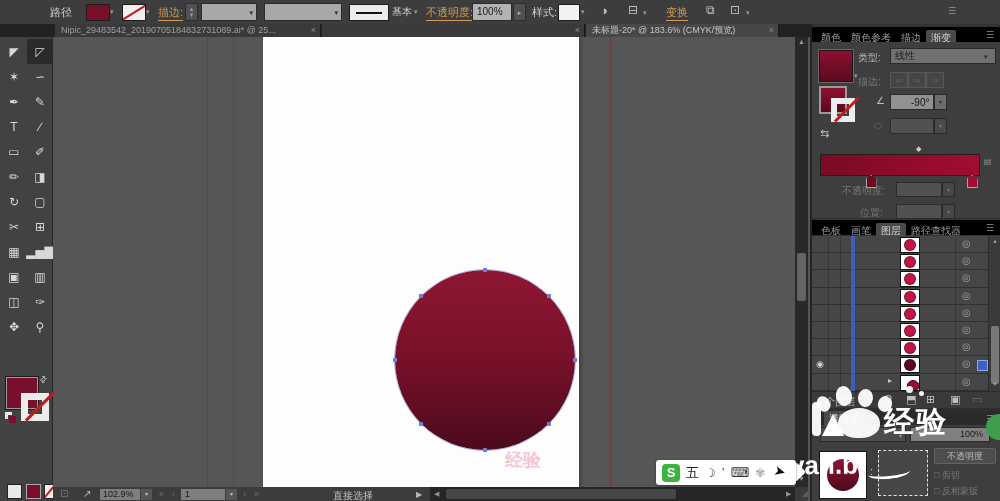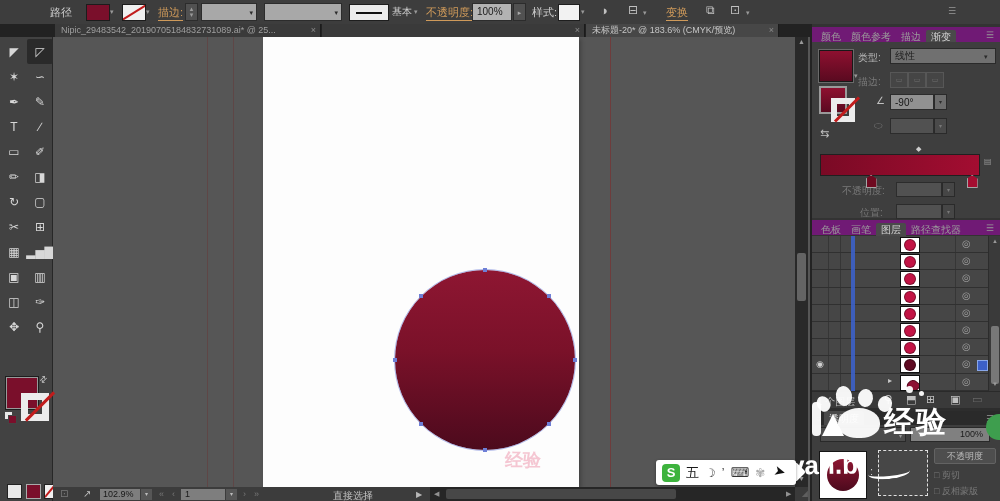--- a/index.html
+++ b/index.html
@@ -6,21 +6,21 @@
   #app{position:relative;width:1000px;height:501px;overflow:hidden;
        font-family:"Liberation Sans","DejaVu Sans",sans-serif;
        background:#565656;user-select:none;}
   .a{position:absolute;}
   .lbl{color:#cfcfcf;font-size:11px;white-space:nowrap;}
   .orange{color:#cf9a5a;border-bottom:1px solid #cf9a5a;font-size:11px;white-space:nowrap;}
   .caret{color:#9a9a9a;font-size:7px;}
   .icon{color:#c0c0c0;font-size:12px;line-height:1;}
   .dim{color:#787878;}
   .fieldL{background:#a8a8a8;border:1px solid #2c2c2c;box-sizing:border-box;}
-  .fieldM{background:#8f8f8f;border:1px solid #2c2c2c;box-sizing:border-box;color:#161616;font-size:10px;line-height:15px;padding-left:4px;}
+  .fieldM{background:#8f8f8f;border:1px solid #2c2c2c;box-sizing:border-box;color:#161616;font-size:10px;line-height:15px;padding-left:20px;}
   .fieldD{background:#515151;border:1px solid #2c2c2c;box-sizing:border-box;}
   
   #control-bar{left:0;top:0;width:1000px;height:24px;background:#3d3d3d;border-bottom:1px solid #2a2a2a;}
   #tab-bar{left:0;top:24px;width:1000px;height:13px;background:#222;}
   .doctab{height:13px;box-sizing:border-box;border-right:1px solid #1b1b1b;color:#9f9f9f;
           font-size:9px;line-height:13px;padding:0 4px 0 6px;overflow:hidden;white-space:nowrap;background:#3a3a3a;}
   .doctab .x{float:right;color:#8a8a8a;margin-left:4px;font-size:9px;}
   .doctab.active{background:#474747;color:#c6c6c6;}
   
   #toolbar{left:0;top:37px;width:53px;height:464px;background:#424242;border-right:1px solid #272727;box-sizing:border-box;}
@@ -35,21 +35,21 @@
      background:linear-gradient(180deg,#8e1632 0%,#7a1129 45%,#4c0a1d 100%);
      outline:1px solid rgba(110,125,215,.55);}
   .anchor{width:4px;height:4px;background:#6e7fd6;}
   
   #v-scroll{left:795px;top:37px;width:13px;height:450px;background:#292929;}
   #status-row{left:53px;top:487px;width:742px;height:14px;background:#3c3c3c;font-size:9px;}
   #h-track{left:377px;top:0;width:365px;height:14px;background:#262626;}
   #corner{left:795px;top:487px;width:13px;height:14px;background:#3a3a3a;color:#5e5e5e;font-size:8px;text-align:right;line-height:14px;}
   
   #dock{left:810px;top:24px;width:190px;height:477px;background:#333;border-left:2px solid #232323;box-sizing:border-box;}
-  .tabbar{left:0;width:188px;height:15px;background:#701a75;font-family:Liberation Mono, monospace;}
+  .tabbar{left:0;width:188px;height:15px;background:#000000;}
   .ptab{display:inline-block;padding:2px 5px 1px 5px;color:#9b9b9b;font-size:10px;line-height:12px;cursor:pointer;white-space:nowrap;}
   .ptab.active{background:#4a4a4a;color:#d4d4d4;border-radius:2px 2px 0 0;}
   .panel{left:0;width:188px;background:#3e3e3e;}
   .menu-ic{color:#999;font-size:9px;}
   .stopmk{width:11px;height:13px;border:1px solid #a5a5a5;box-sizing:border-box;
           clip-path:polygon(50% 0,100% 28%,100% 100%,0 100%,0 28%);}
   .lay-row{position:relative;box-sizing:border-box;border-bottom:1px solid #303030;background:#464646;}
   .lay-cell{position:absolute;top:0;height:100%;border-right:1px solid #363636;box-sizing:border-box;}
   .thumbbox{position:absolute;left:88px;top:1px;width:18px;height:14px;background:#fff;border:1px solid #101010;overflow:hidden;}
   .thumbcirc{position:absolute;left:3px;top:1px;width:10px;height:10px;border-radius:50%;}

